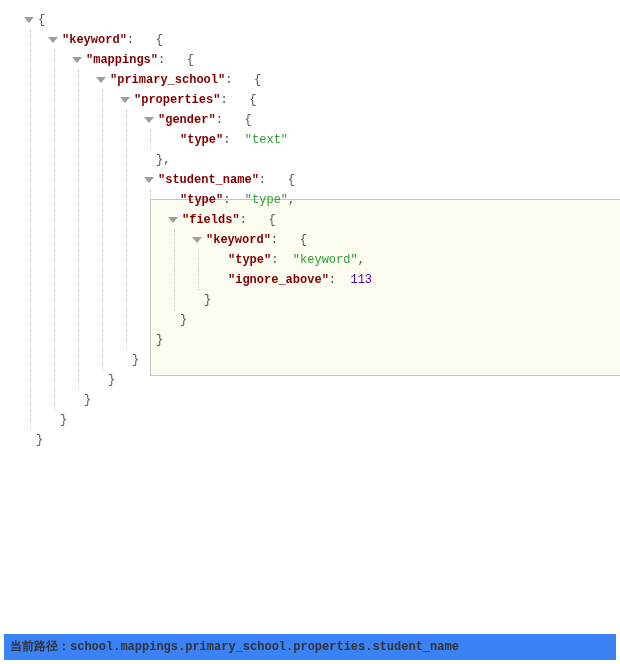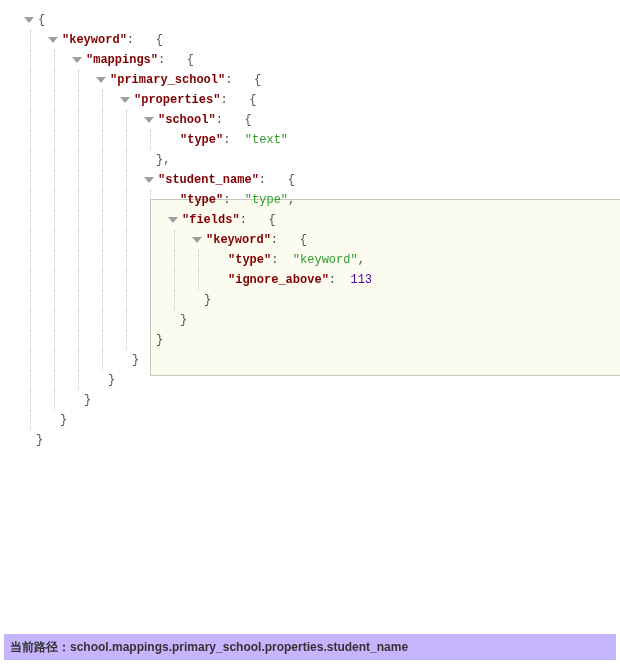--- a/index.html
+++ b/index.html
@@ -75,23 +75,23 @@
     pointer-events: none;
   }
   .tree { position: relative; z-index: 1; }
 
   
   .status-bar {
     position: absolute;
     left: 4px;
     bottom: 4px;
     right: 4px;
-    background: #c4b5fd;
+    background: #3b82f6;
     padding: 3px 6px;
-    font-family: Liberation Sans, sans-serif;
+    font-family: Liberation Mono, monospace;
     font-size: 12px;
     font-weight: bold;
     color: #333;
   }
   .status-label { color: #333; }
   .status-path { color: #333; }
 </style>
 </head>
 <body>
 
@@ -183,21 +183,21 @@
         <div class="guide-seg" style="left:96px"></div>
         <div class="guide-seg" style="left:120px"></div>
       </div>
     <span class="indent" style="width:136px"></span>
     <span class="toggle">
         <svg width="10" height="6">
           <polygon points="0,0 10,0 5,6" fill="#9e9e9e"></polygon>
         </svg>
       </span>
     <span class="content">
-      <span class="key">"<span>school</span>"</span><span class="colon">:</span>&nbsp;&nbsp;&nbsp;<span class="brace">{</span>
+      <span class="key">"<span>gender</span>"</span><span class="colon">:</span>&nbsp;&nbsp;&nbsp;<span class="brace">{</span>
     </span>
   </div>
 
   <div class="row">
     <div class="guides">
         <div class="guide-seg" style="left:24px"></div>
         <div class="guide-seg" style="left:48px"></div>
         <div class="guide-seg" style="left:72px"></div>
         <div class="guide-seg" style="left:96px"></div>
         <div class="guide-seg" style="left:120px"></div>

